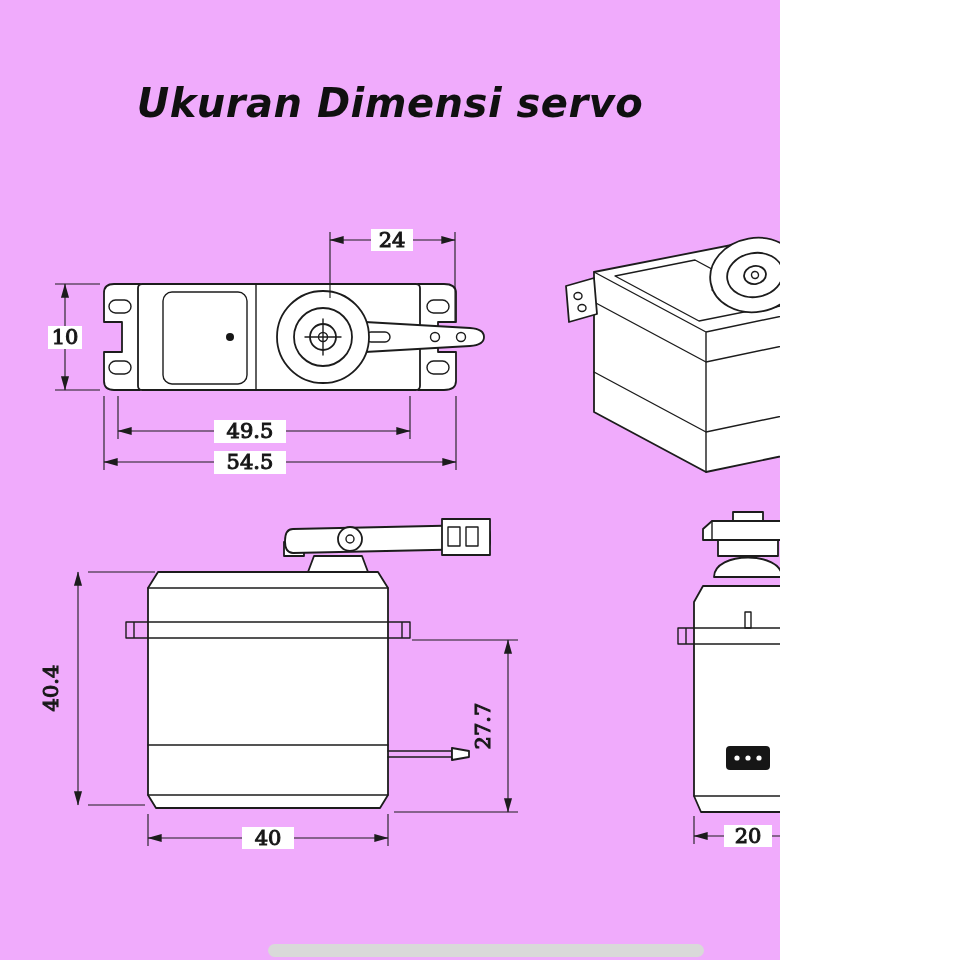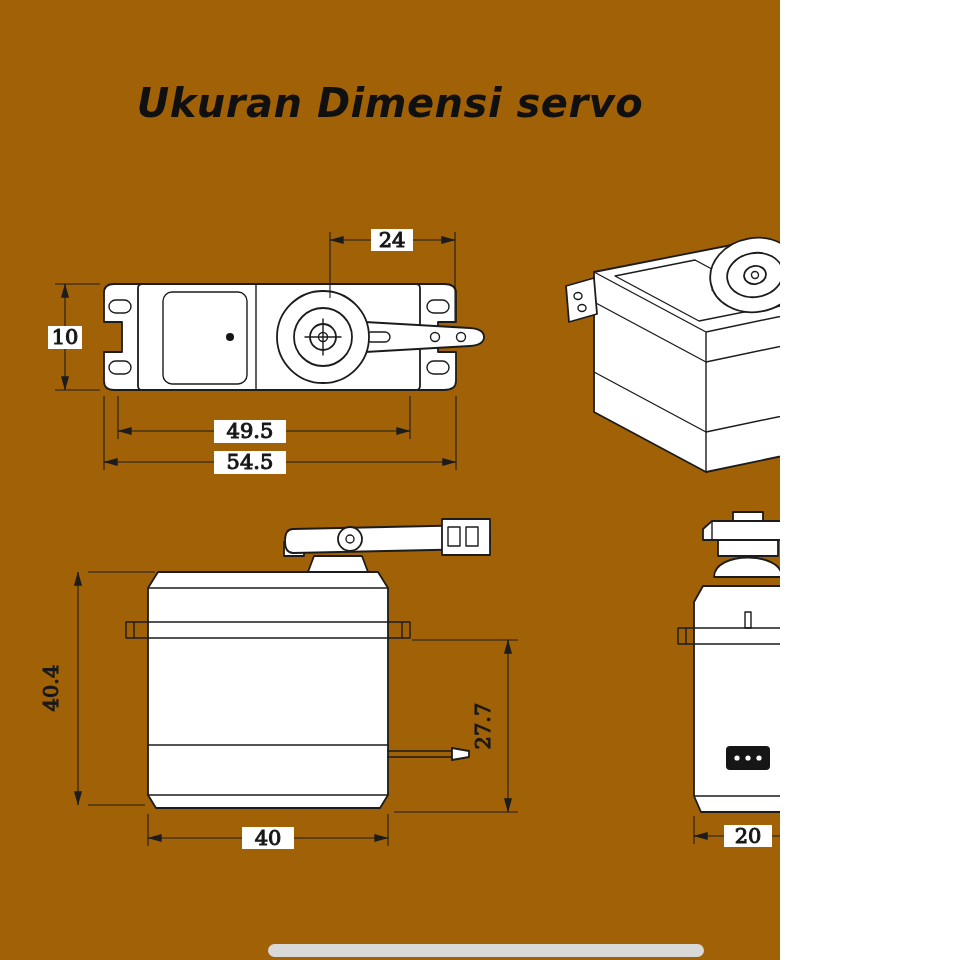--- a/index.html
+++ b/index.html
@@ -1,16 +1,16 @@
 <!DOCTYPE html>
 <html><head>
 <meta charset="utf-8">
 <style>
   html,body{margin:0;padding:0;background:#ffffff;}
-  #page{position:relative;width:780px;height:960px;background:#a16207;overflow:hidden;}
+  #page{position:relative;width:780px;height:960px;background:#f0abfc;overflow:hidden;}
   #title{position:absolute;top:80px;left:0;width:100%;text-align:center;
          font-family:"DejaVu Sans","Liberation Sans",sans-serif;
          font-size:40px;font-weight:bold;font-style:italic;color:#101010;letter-spacing:.5px;}
   svg.drawing{position:absolute;top:0;left:0;}
   .ol{fill:#ffffff;stroke:#1c1c1c;stroke-width:1.8;stroke-linejoin:round;stroke-linecap:round;}
   .ol2{fill:none;stroke:#1c1c1c;stroke-width:1.4;stroke-linejoin:round;stroke-linecap:round;}
   .olf{fill:#ffffff;stroke:#1c1c1c;stroke-width:1.4;stroke-linejoin:round;}
   .fillb{fill:#161616;stroke:none;}
   .dim{fill:none;stroke:#1c1c1c;stroke-width:1.1;}
   .dimtxt{font-family:"DejaVu Serif","Liberation Serif",serif;font-size:21px;fill:#111111;}

